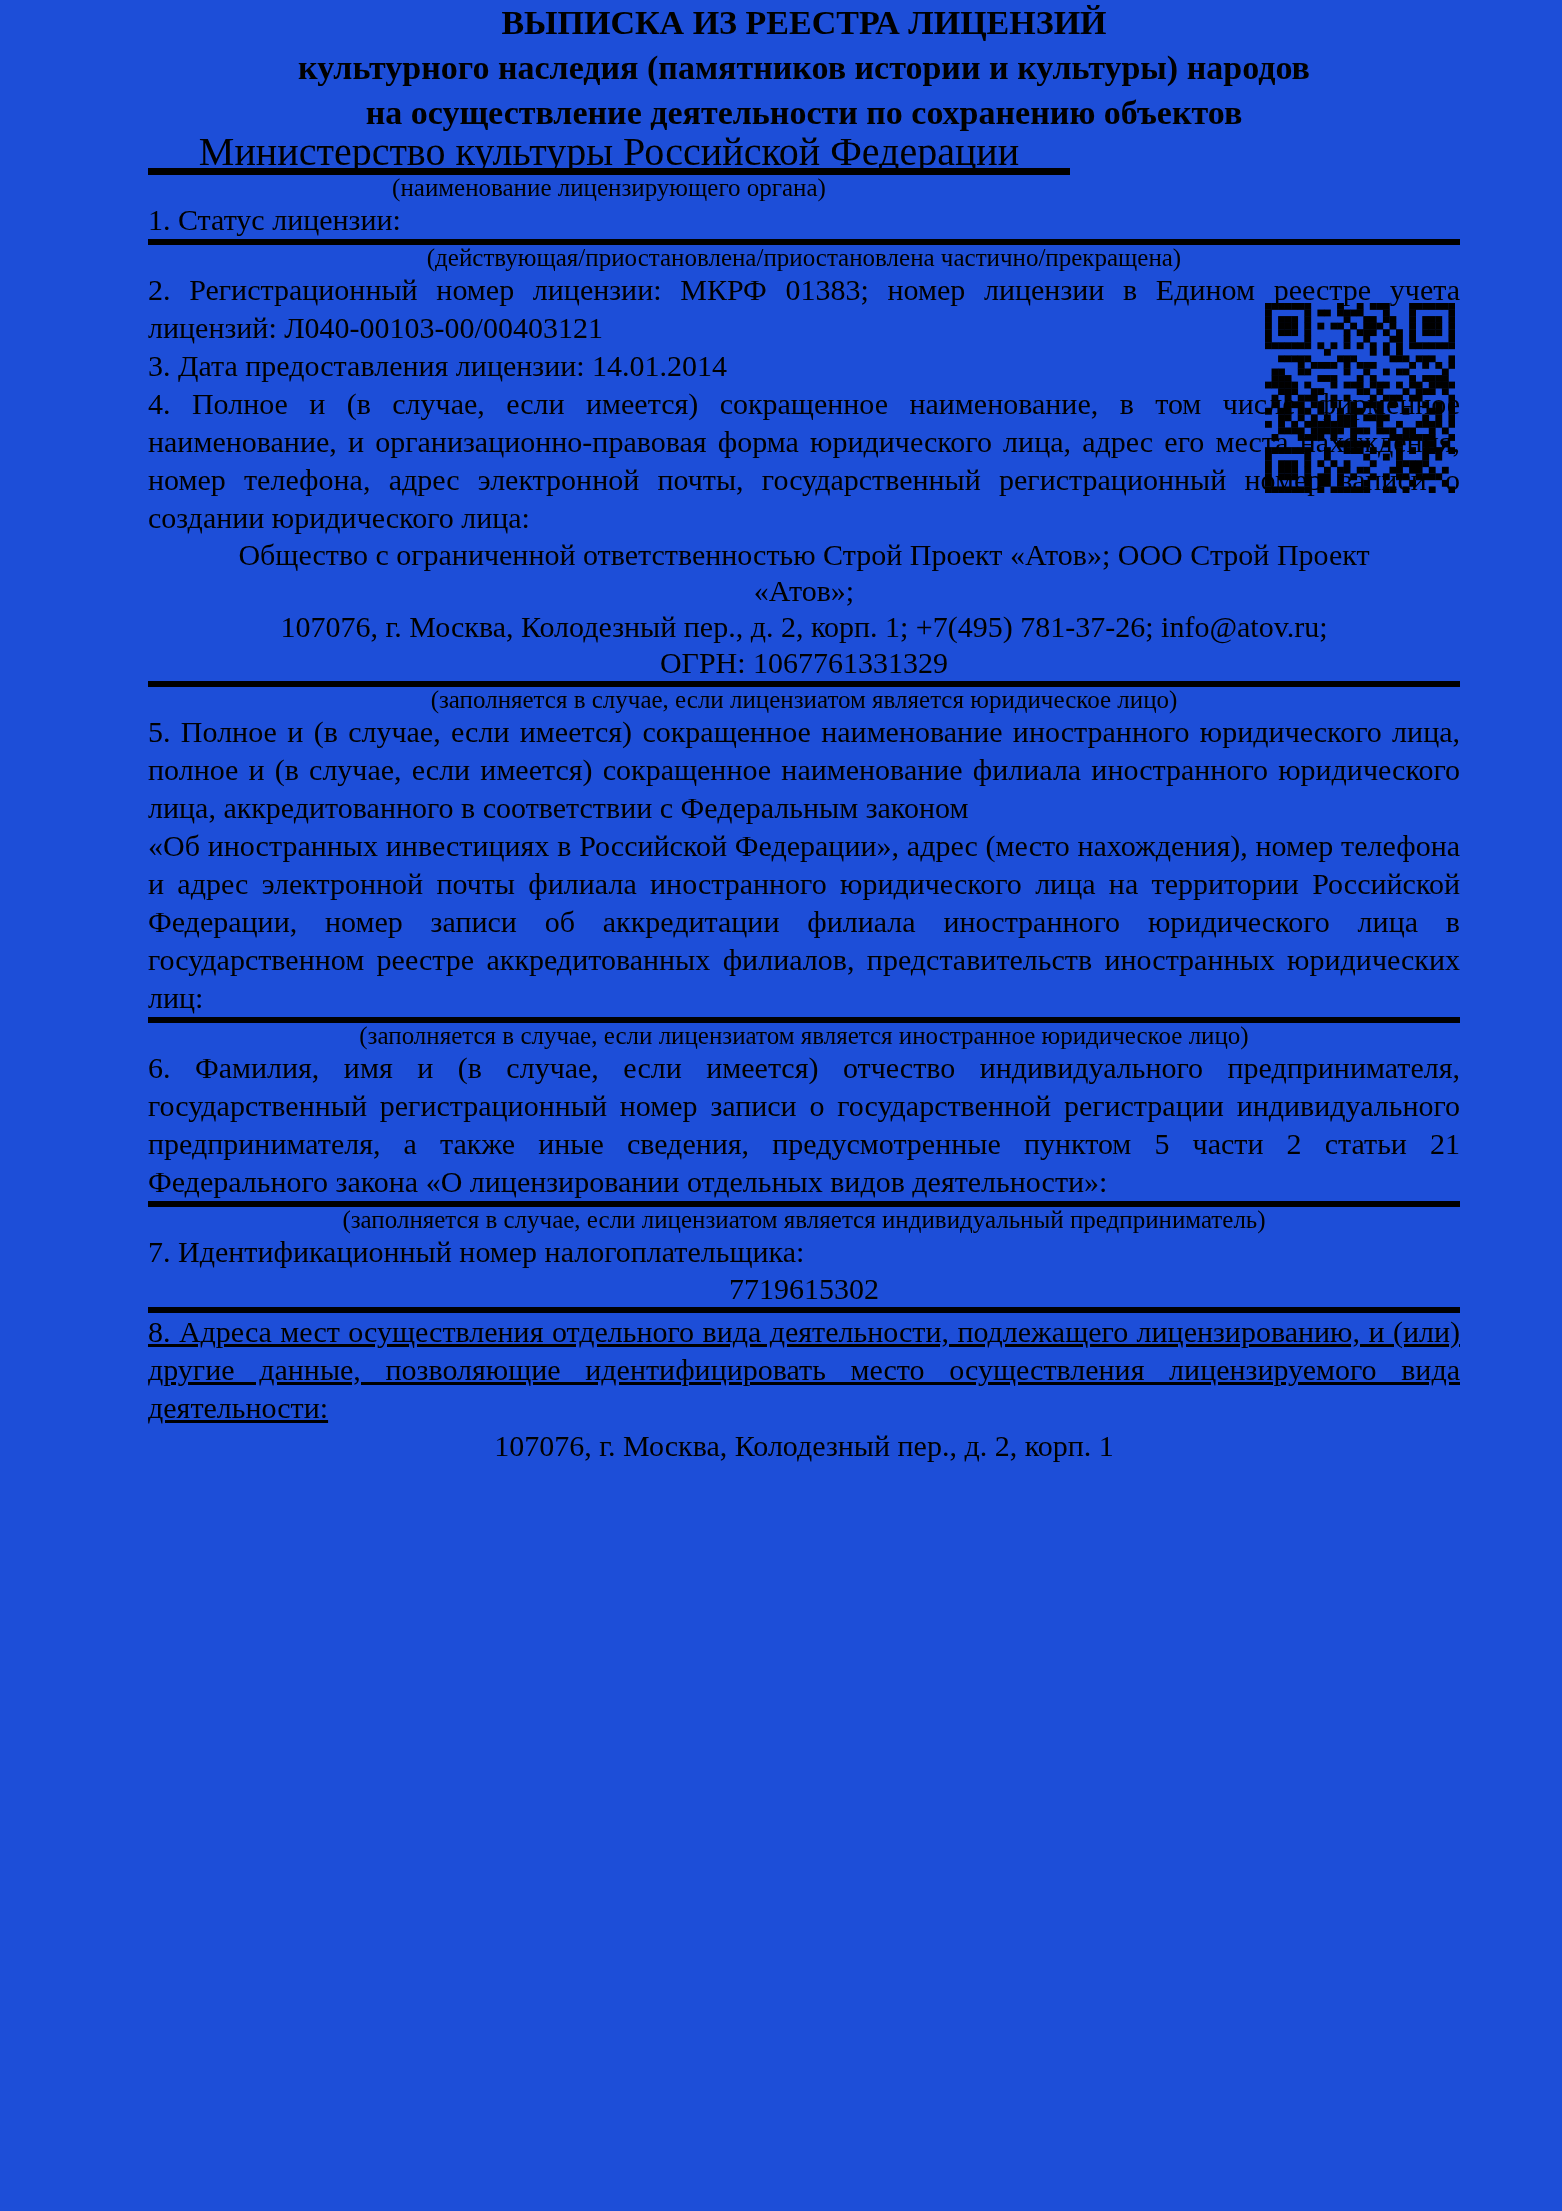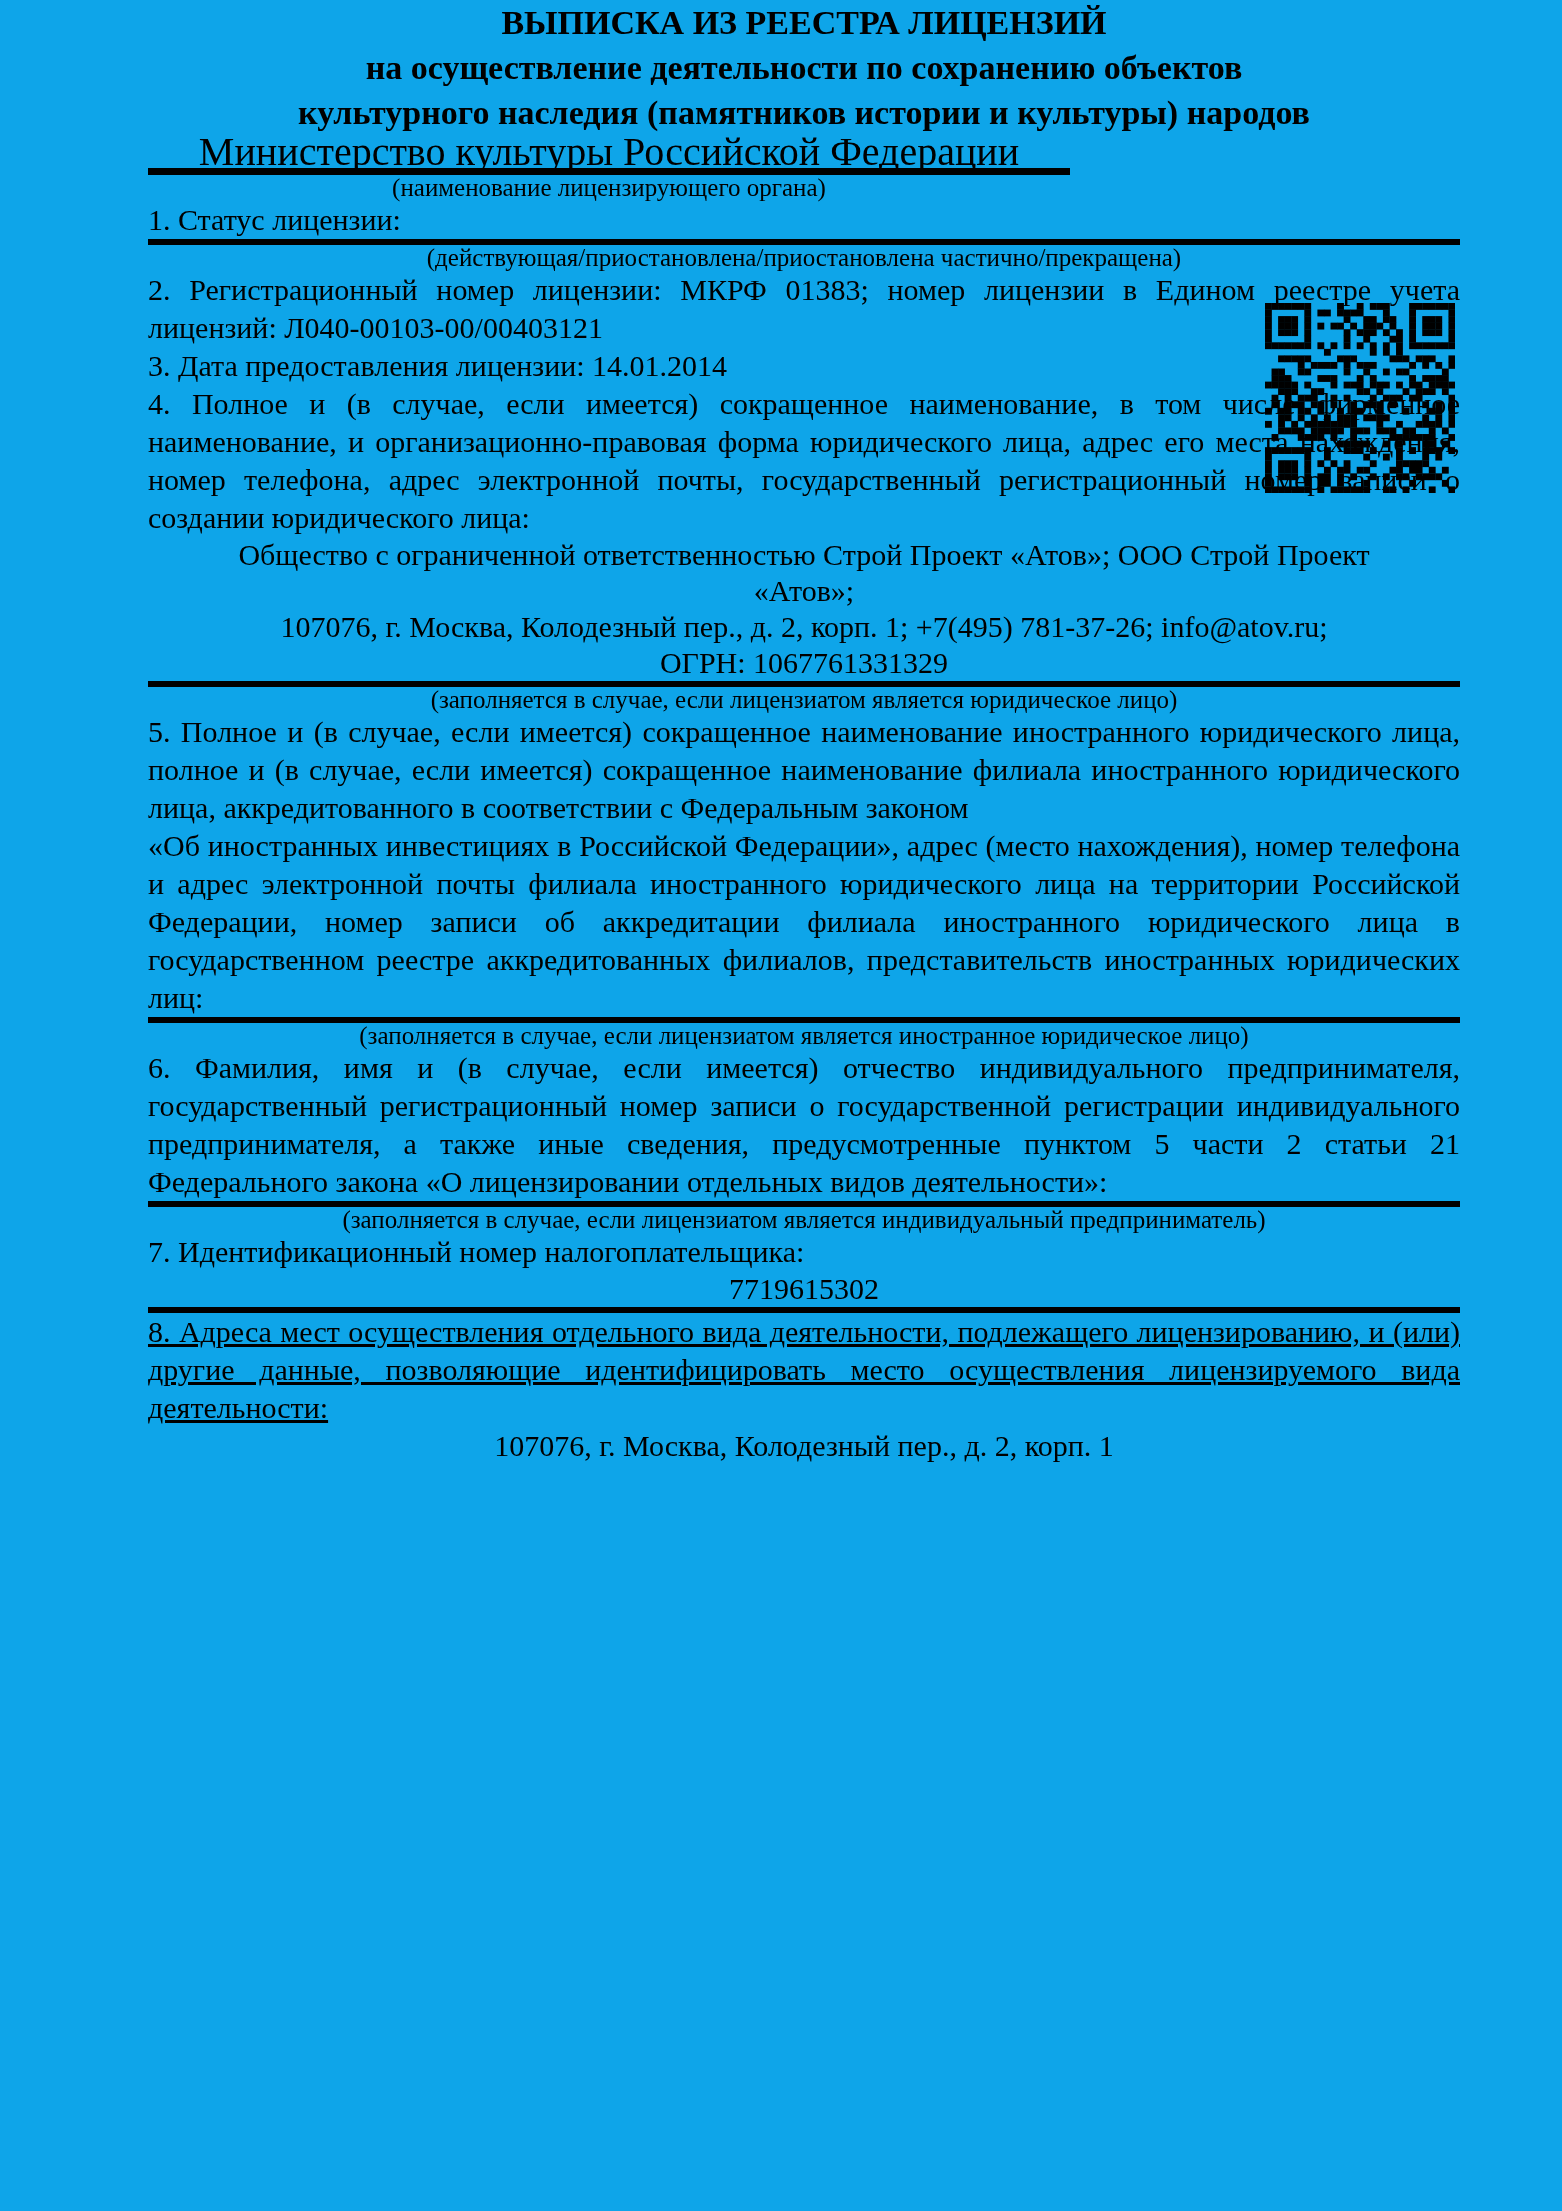--- a/index.html
+++ b/index.html
@@ -1,20 +1,20 @@
 <!DOCTYPE html>
 <html><head>
 <meta charset="utf-8">
 <style>
   html, body { margin: 0; padding: 0; background: #ffffff; }
   .page {
     position: relative;
     width: 1562px;
     height: 2211px;
-    background: #0ea5e9;
+    background: #1d4ed8;
     color: #000000;
     font-family: "Liberation Serif", "DejaVu Serif", serif;
     overflow: hidden;
   }
   .doc {
     position: absolute;
     left: 148px;
     top: 0;
     width: 1312px;
   }
@@ -85,22 +85,22 @@
   }
 </style>
 </head>
 <body>
 
 <div class="page">
   <div class="doc">
 
     <div class="title-block">
       <div class="title-line">ВЫПИСКА ИЗ РЕЕСТРА ЛИЦЕНЗИЙ</div>
+      <div class="title-line">культурного наследия (памятников истории и культуры) народов</div>
       <div class="title-line">на осуществление деятельности по сохранению объектов</div>
-      <div class="title-line">культурного наследия (памятников истории и культуры) народов</div>
     </div>
 
     <div class="ministry-wrap">
       <div class="ministry-name">Министерство культуры Российской Федерации</div>
     </div>
     <div class="small-caption ministry-caption">(наименование лицензирующего органа)</div>
 
 
     <div class="body-text para s1-label">1. Статус лицензии:</div>
     <div class="rule rule-a"></div>

